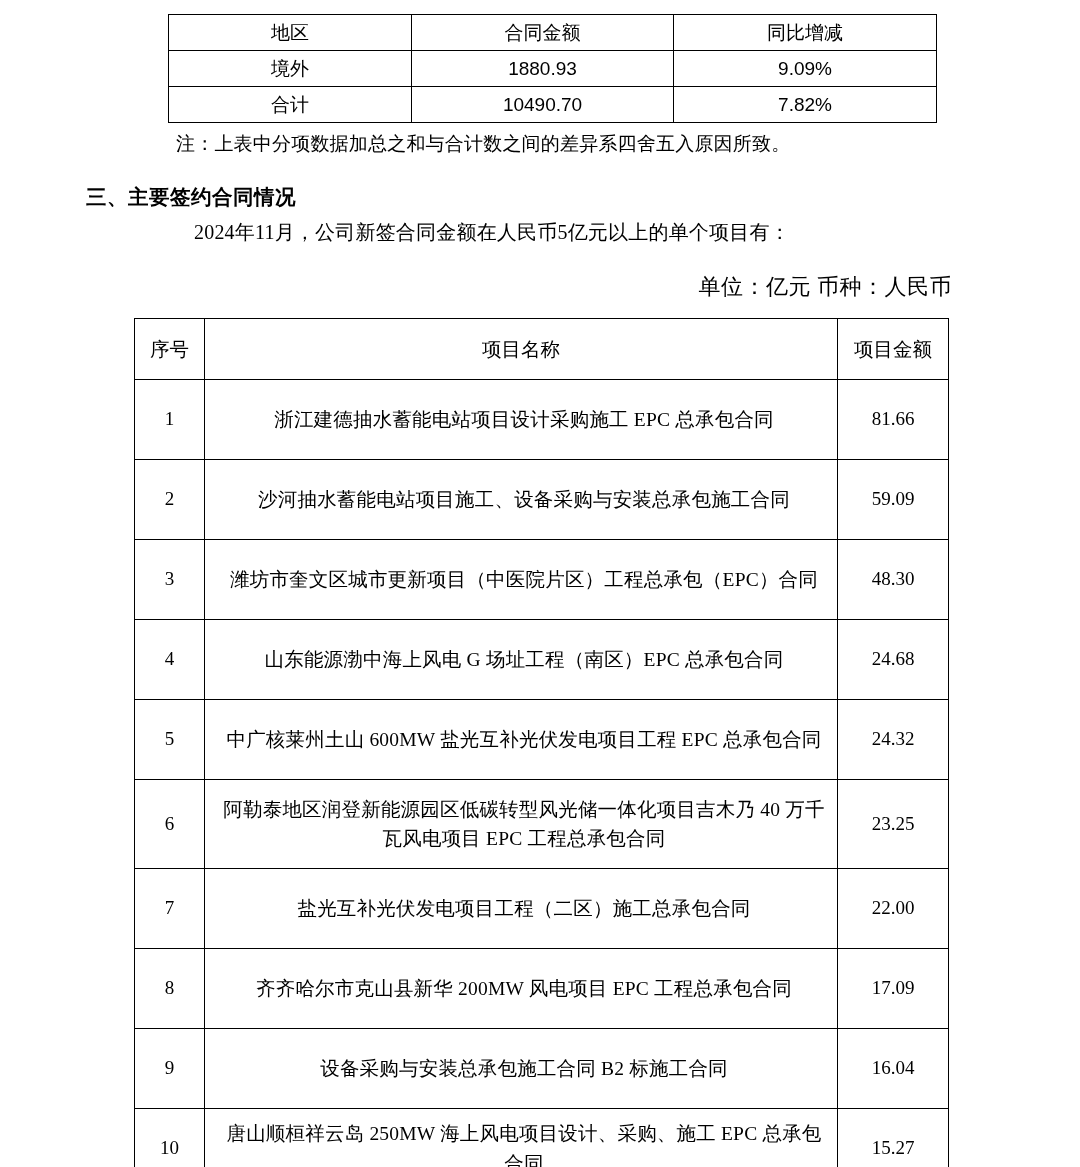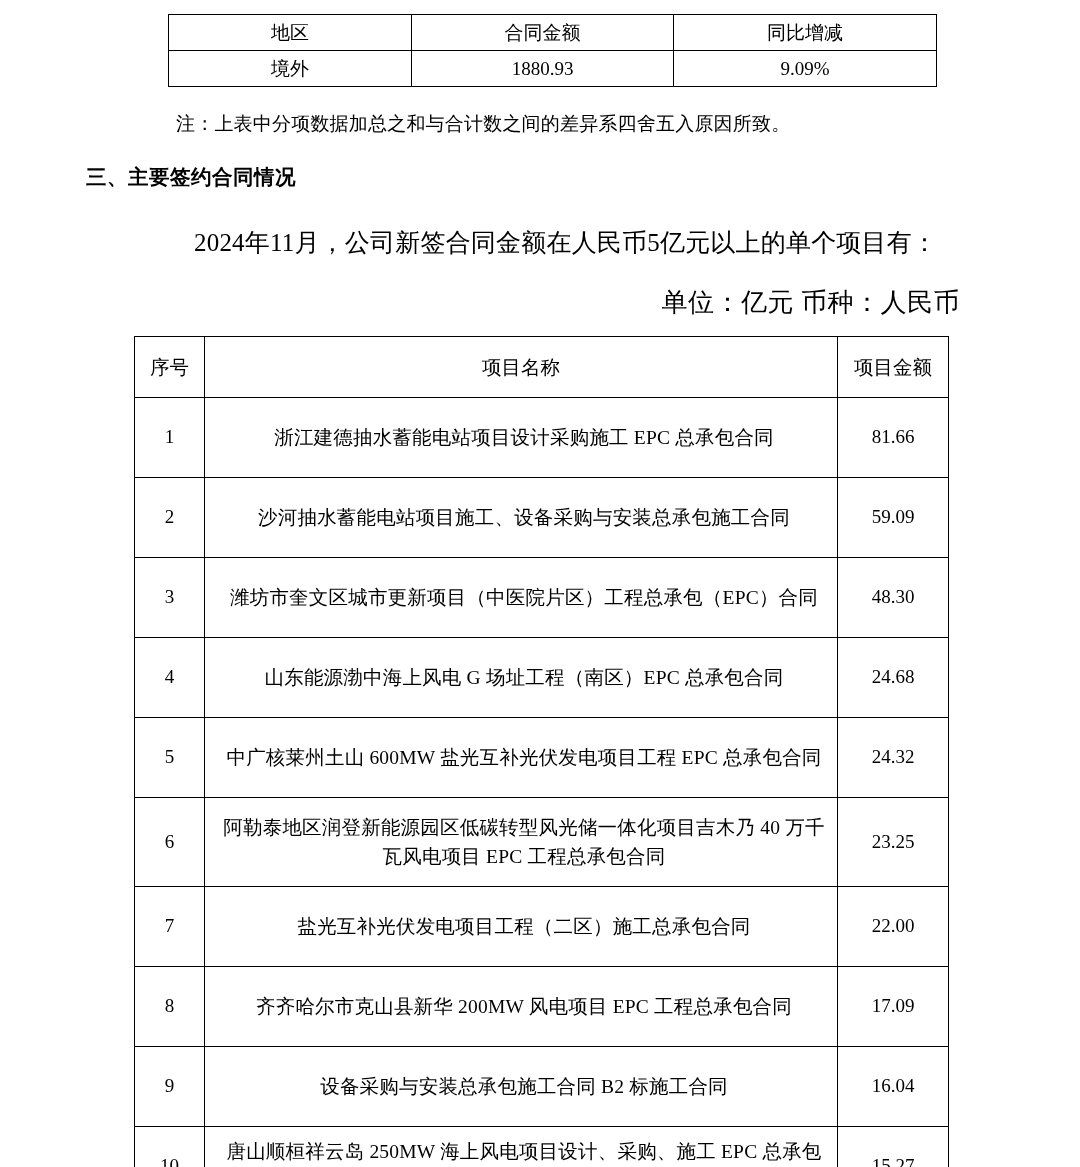--- a/index.html
+++ b/index.html
@@ -27,51 +27,51 @@
     margin: 14px 0 0 168px;
     width: 768px;
     table-layout: fixed;
   }
   .region-table td {
     border: 1px solid #000000;
     height: 33px;
     text-align: center;
     vertical-align: middle;
     font-size: 19px;
-    font-family: Liberation Serif, serif;
+    font-family: Liberation Sans, sans-serif;
   }
   .region-table col.c1 { width: 243px; }
   .region-table col.c2 { width: 262px; }
   .region-table col.c3 { width: 263px; }
 
   .note {
-    margin: 24px 0 0 176px;
+    margin: 8px 0 0 176px;
     font-size: 19px;
     letter-spacing: 0.2px;
     font-family: Liberation Serif, serif;
   }
 
   .section-title {
     margin: 26px 0 0 86px;
     font-size: 20.5px;
     font-weight: bold;
     letter-spacing: 0.5px;
   }
 
   .para {
-    margin: 35px 0 0 194px;
-    font-size: 25px;
+    margin: 8px 0 0 194px;
+    font-size: 20px;
     letter-spacing: 0.2px;
   }
 
   .unit-line {
-    margin: 26px 0 0 0;
+    margin: 26px 8px 0 0;
     padding-right: 120px;
     text-align: right;
-    font-size: 26px;
+    font-size: 22px;
     letter-spacing: 0.5px;
   }
 
   
   .projects-table {
     border-collapse: collapse;
     margin: 16px 0 0 134px;
     width: 814px;
     table-layout: fixed;
   }
@@ -125,20 +125,25 @@
       <tr>
         <td>地区</td>
         <td>合同金额</td>
         <td>同比增减</td>
       </tr>
       <tr>
         <td>境外</td>
         <td>1880.93</td>
         <td>9.09%</td>
       </tr>
+      <tr>
+        <td>合计</td>
+        <td>10490.70</td>
+        <td>7.82%</td>
+      </tr>
     </tbody>
   </table>
 
   <div class="note">注：上表中分项数据加总之和与合计数之间的差异系四舍五入原因所致。</div>
 
   <div class="section-title">三、主要签约合同情况</div>
 
   <div class="para">2024年11月，公司新签合同金额在人民币5亿元以上的单个项目有：</div>
 
   <div class="unit-line">单位：亿元  币种：人民币</div>

